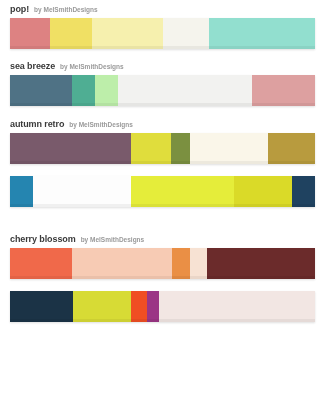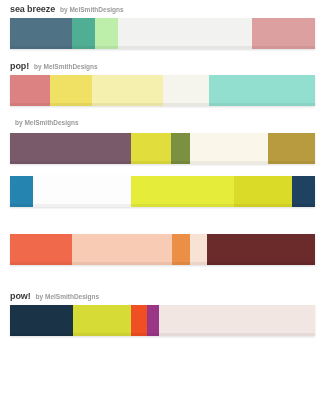--- a/index.html
+++ b/index.html
@@ -72,79 +72,80 @@
     background: rgba(0,0,0,0.05);
     pointer-events: none;
   }
 </style>
 </head>
 <body>
 
 <div id="palette-list">
     <div class="palette">
       <div class="palette-header">
+        <span class="palette-title">pop!</span>
+        <span class="palette-credit">by MelSmithDesigns</span>
+      </div>
+      <div class="swatch-row">
+        <div class="swatch" style="background: rgb(221, 130, 130); width: 40px;"></div>
+        <div class="swatch" style="background: rgb(240, 224, 100); width: 42px;"></div>
+        <div class="swatch" style="background: rgb(246, 240, 174); width: 71px;"></div>
+        <div class="swatch" style="background: rgb(245, 244, 237); width: 46px;"></div>
+        <div class="swatch" style="background: rgb(146, 223, 207); width: 106px;"></div>
+      </div>
+    </div>
+    <div class="palette">
+      <div class="palette-header">
         <span class="palette-title">sea breeze</span>
         <span class="palette-credit">by MelSmithDesigns</span>
       </div>
       <div class="swatch-row">
         <div class="swatch" style="background: rgb(79, 114, 133); width: 62px;"></div>
         <div class="swatch" style="background: rgb(79, 174, 147); width: 23px;"></div>
         <div class="swatch" style="background: rgb(189, 238, 170); width: 23px;"></div>
         <div class="swatch" style="background: rgb(242, 242, 240); width: 134px;"></div>
         <div class="swatch" style="background: rgb(221, 160, 160); width: 63px;"></div>
       </div>
     </div>
     <div class="palette">
       <div class="palette-header">
-        <span class="palette-title">pop!</span>
-        <span class="palette-credit">by MelSmithDesigns</span>
-      </div>
-      <div class="swatch-row">
-        <div class="swatch" style="background: rgb(221, 130, 130); width: 40px;"></div>
-        <div class="swatch" style="background: rgb(240, 224, 100); width: 42px;"></div>
-        <div class="swatch" style="background: rgb(246, 240, 174); width: 71px;"></div>
-        <div class="swatch" style="background: rgb(245, 244, 237); width: 46px;"></div>
-        <div class="swatch" style="background: rgb(146, 223, 207); width: 106px;"></div>
-      </div>
-    </div>
-    <div class="palette">
-      <div class="palette-header">
+        <span class="palette-title">autumn retro</span>
         <span class="palette-credit">by MelSmithDesigns</span>
       </div>
       <div class="swatch-row">
         <div class="swatch" style="background: rgb(121, 90, 107); width: 121px;"></div>
         <div class="swatch" style="background: rgb(224, 221, 60); width: 40px;"></div>
         <div class="swatch" style="background: rgb(123, 144, 64); width: 19px;"></div>
         <div class="swatch" style="background: rgb(250, 246, 233); width: 78px;"></div>
         <div class="swatch" style="background: rgb(184, 155, 62); width: 47px;"></div>
       </div>
     </div>
     <div class="palette">
       <div class="swatch-row">
         <div class="swatch" style="background: rgb(37, 133, 176); width: 23px;"></div>
         <div class="swatch" style="background: rgb(253, 253, 253); width: 98px;"></div>
         <div class="swatch" style="background: rgb(229, 237, 58); width: 103px;"></div>
         <div class="swatch" style="background: rgb(218, 218, 40); width: 58px;"></div>
         <div class="swatch" style="background: rgb(31, 66, 96); width: 23px;"></div>
       </div>
     </div>
     <div class="palette">
+      <div class="palette-header">
+        <span class="palette-title">cherry blossom</span>
+        <span class="palette-credit">by MelSmithDesigns</span>
+      </div>
       <div class="swatch-row">
         <div class="swatch" style="background: rgb(240, 105, 74); width: 62px;"></div>
         <div class="swatch" style="background: rgb(247, 203, 180); width: 100px;"></div>
         <div class="swatch" style="background: rgb(234, 143, 69); width: 18px;"></div>
         <div class="swatch" style="background: rgb(247, 226, 211); width: 17px;"></div>
         <div class="swatch" style="background: rgb(107, 43, 43); width: 108px;"></div>
       </div>
     </div>
     <div class="palette">
-      <div class="palette-header">
-        <span class="palette-title">pow!</span>
-        <span class="palette-credit">by MelSmithDesigns</span>
-      </div>
       <div class="swatch-row">
         <div class="swatch" style="background: rgb(27, 51, 70); width: 63px;"></div>
         <div class="swatch" style="background: rgb(215, 219, 53); width: 58px;"></div>
         <div class="swatch" style="background: rgb(240, 78, 35); width: 16px;"></div>
         <div class="swatch" style="background: rgb(155, 53, 133); width: 12px;"></div>
         <div class="swatch" style="background: rgb(242, 230, 227); width: 156px;"></div>
       </div>
     </div>
   </div>
 

